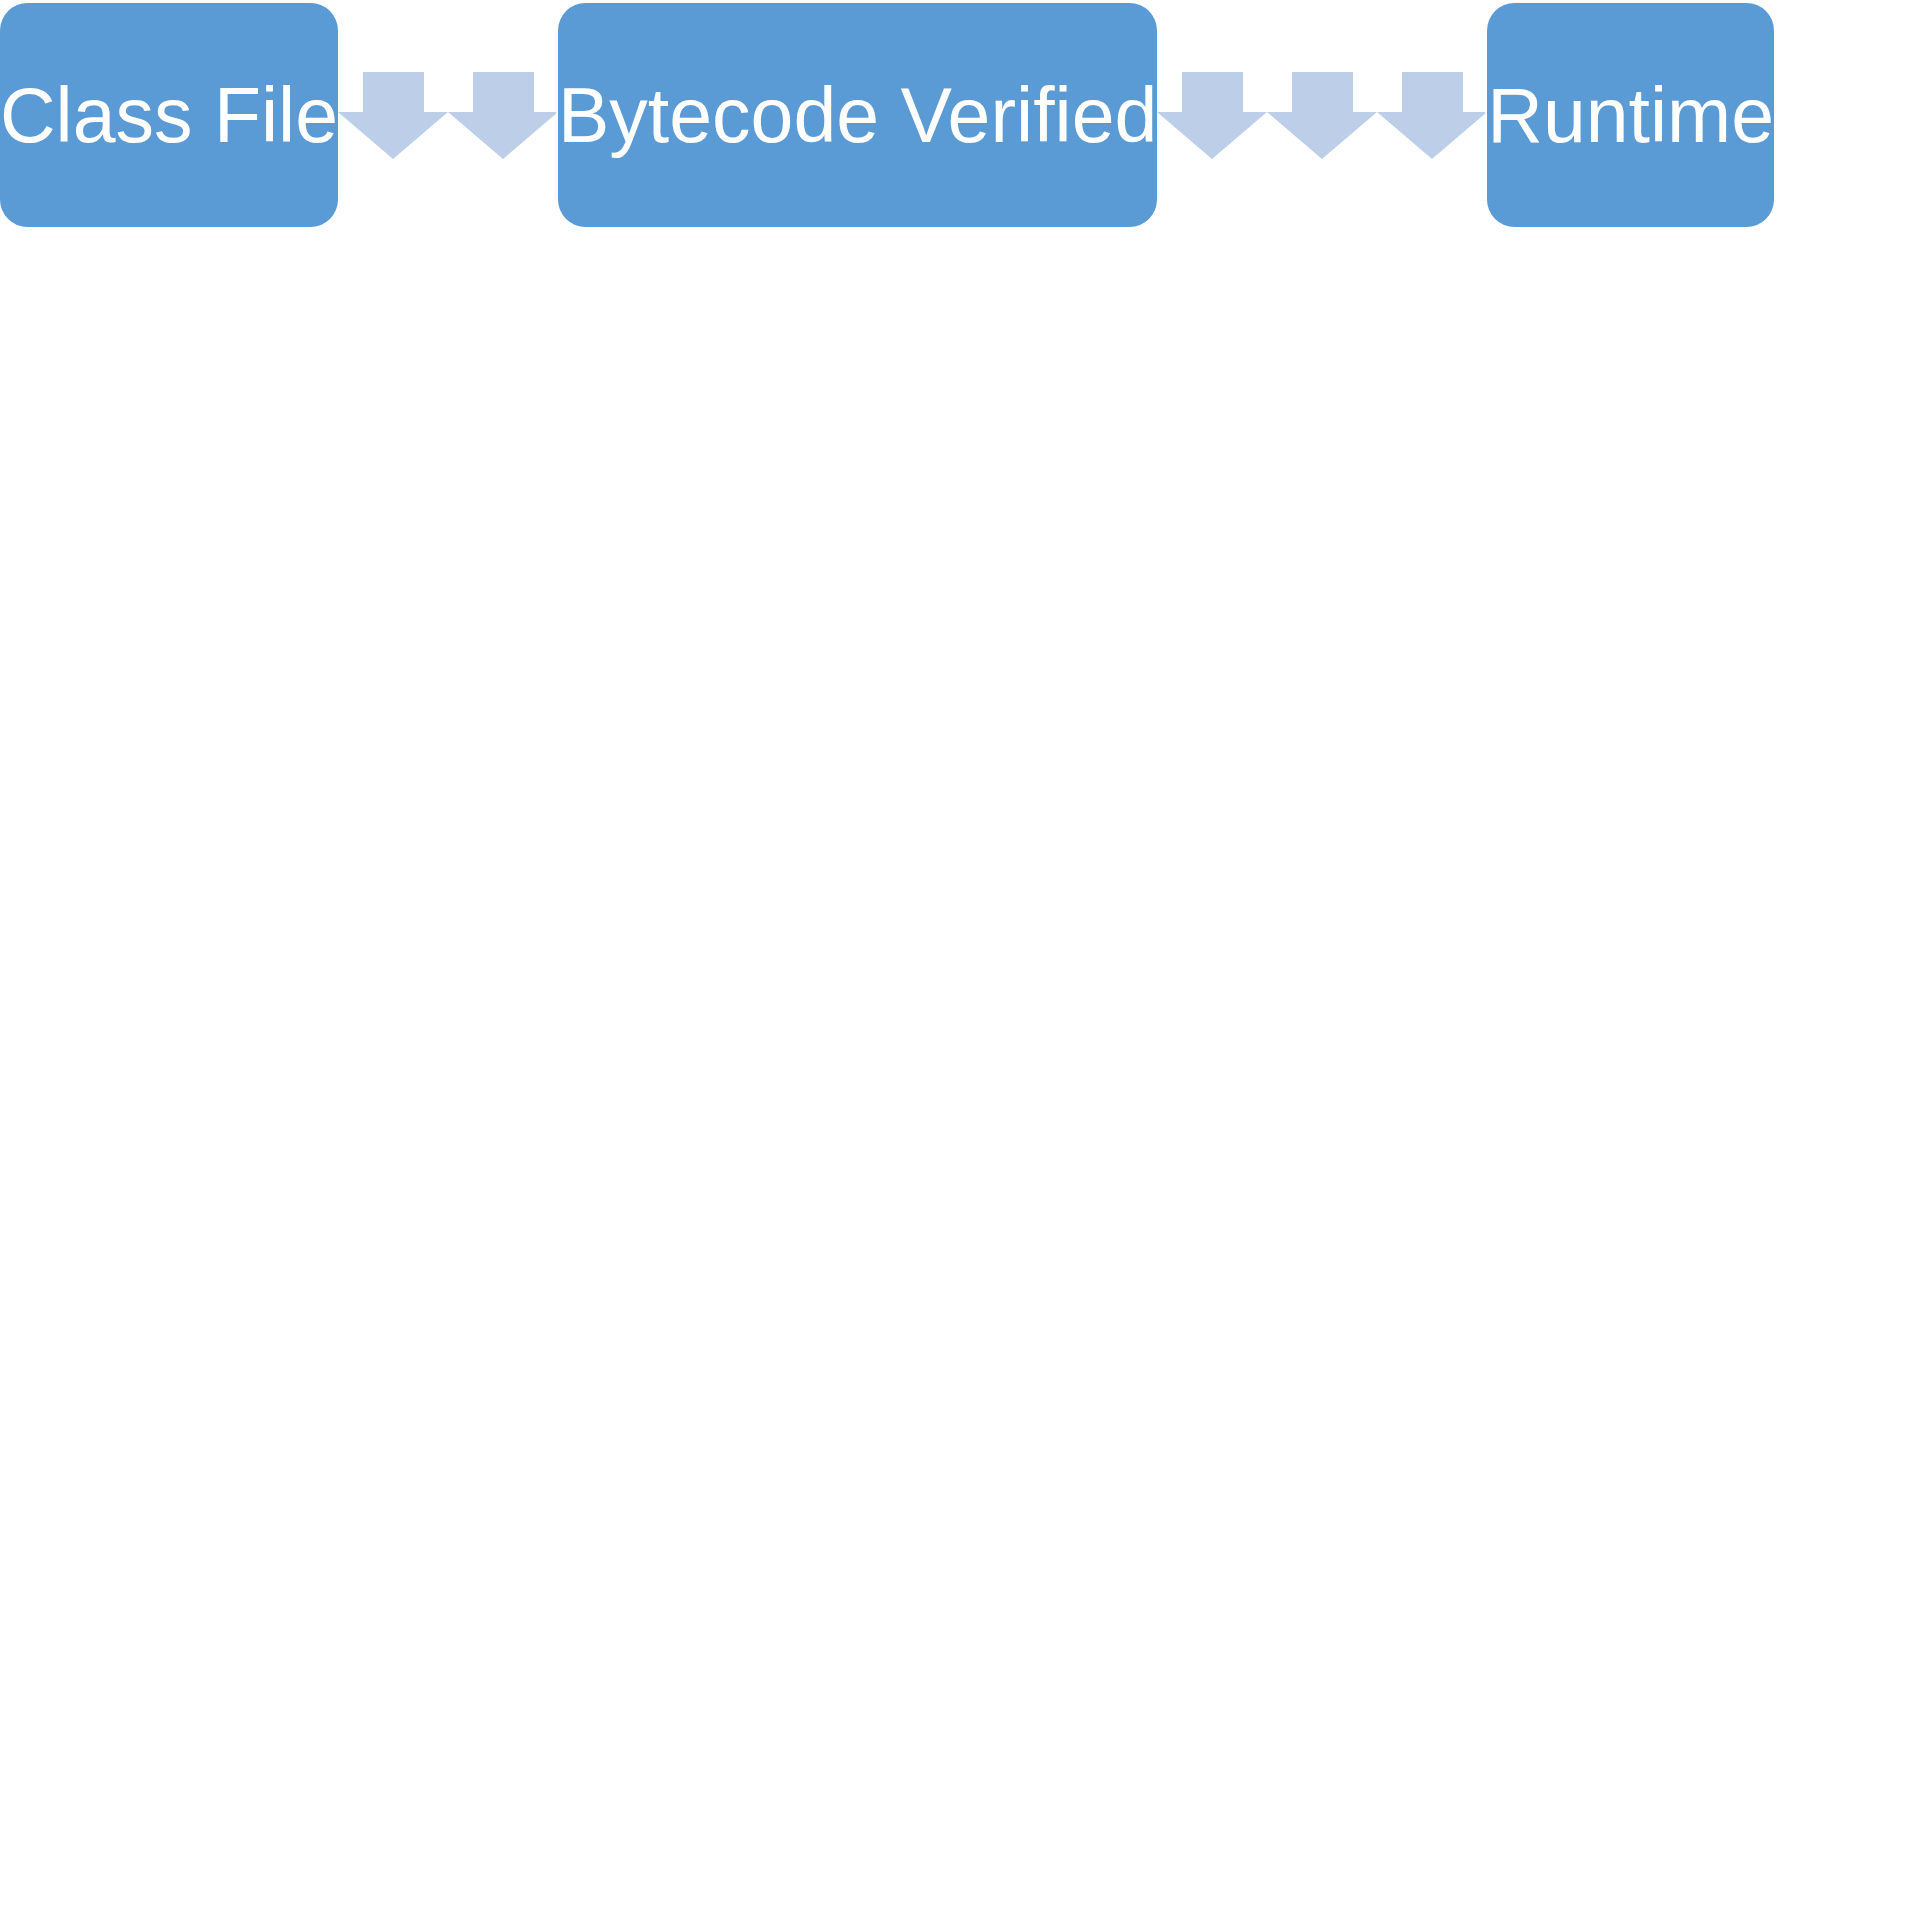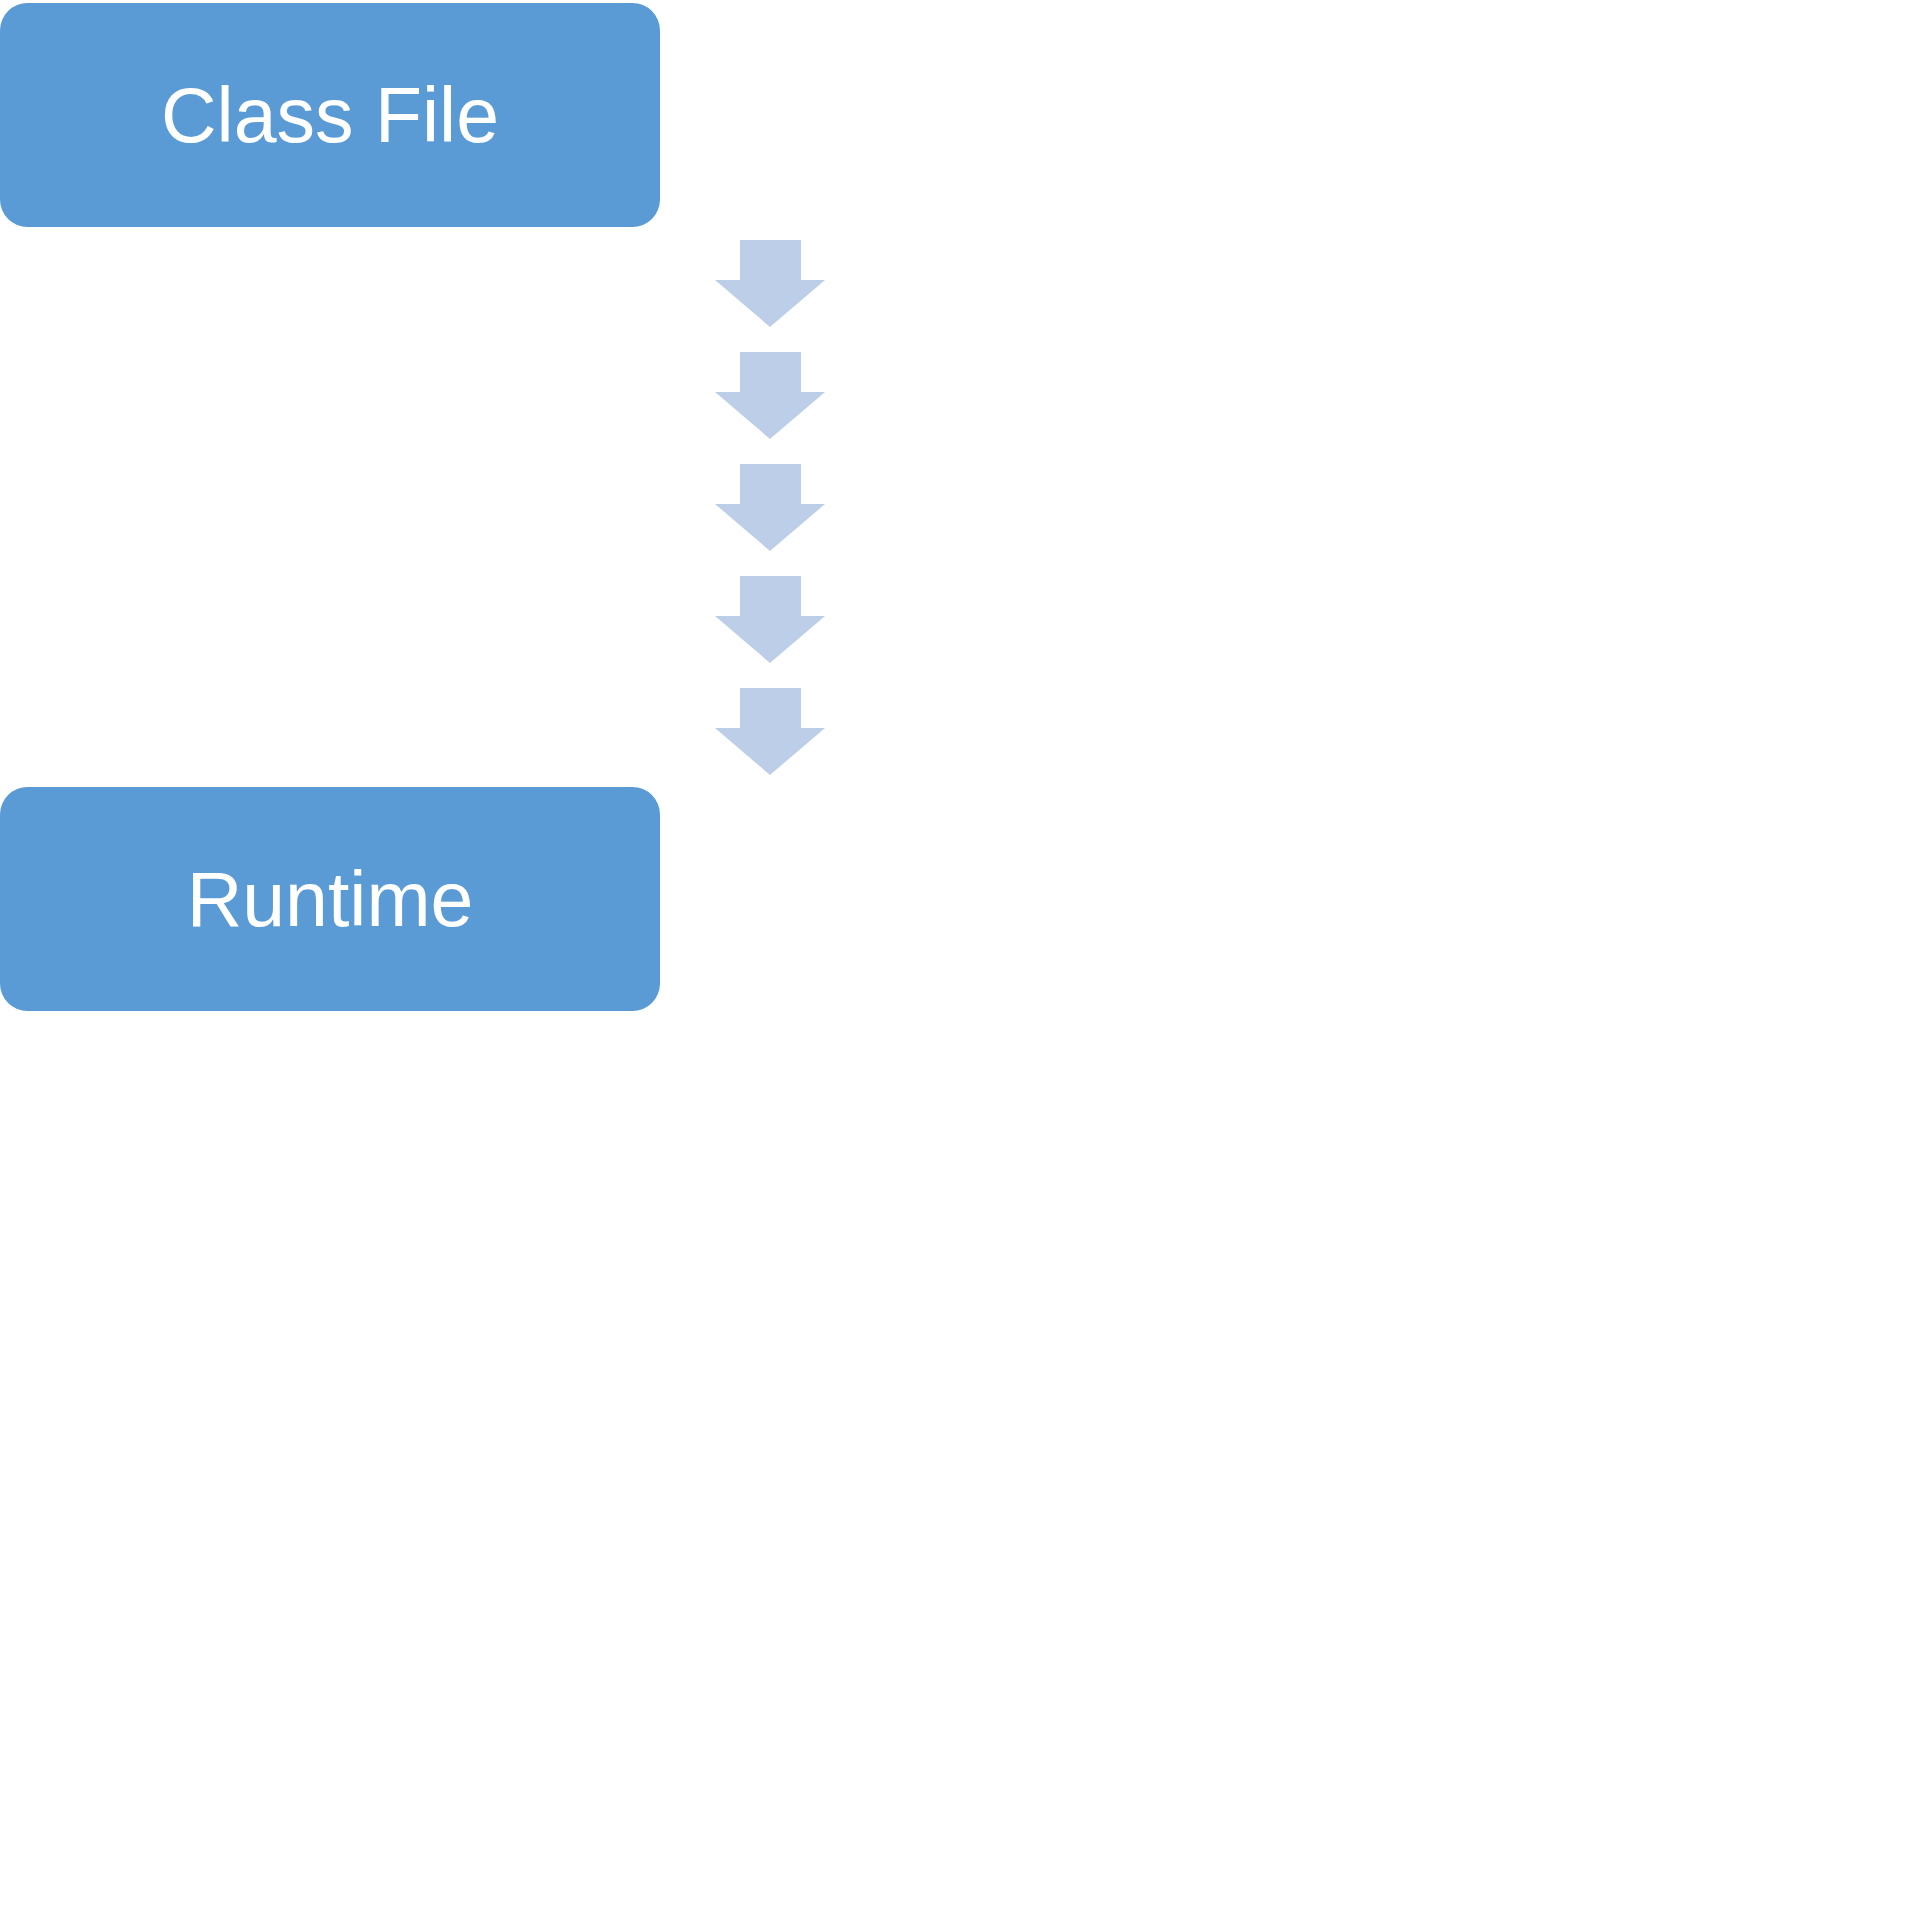--- a/index.html
+++ b/index.html
@@ -21,21 +21,22 @@
     height: 1930px;
     background: var(--background);
     overflow: hidden;
   }
   .flow {
     position: absolute;
     left: 0;
     top: 3px;
     width: 1540px;
     display: flex;
-    flex-direction: column;
+    flex-direction: row;
+    align-items: center;
   }
   .node {
     width: 660px;
     height: 224px;
     background: var(--node-fill);
     border-radius: 27.6px;
     display: flex;
     align-items: center;
     justify-content: center;
     color: var(--node-text);
@@ -76,20 +77,21 @@
       <div class="shaft"></div>
       <div class="head"></div>
     </div>
 
 
     <div class="arrow">
       <div class="shaft"></div>
       <div class="head"></div>
     </div>
 
+    <div class="node">Bytecode Verified</div>
 
     <div class="arrow">
       <div class="shaft"></div>
       <div class="head"></div>
     </div>
 
 
     <div class="arrow">
       <div class="shaft"></div>
       <div class="head"></div>

